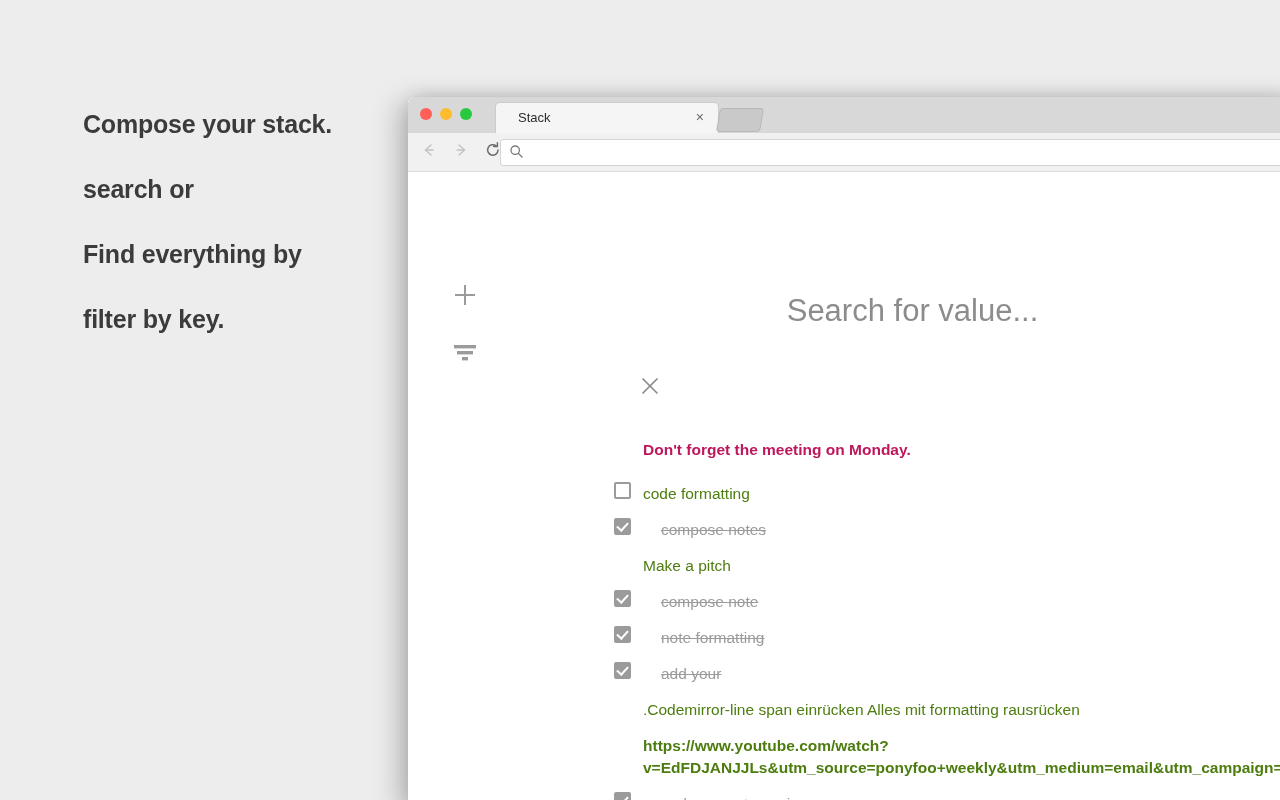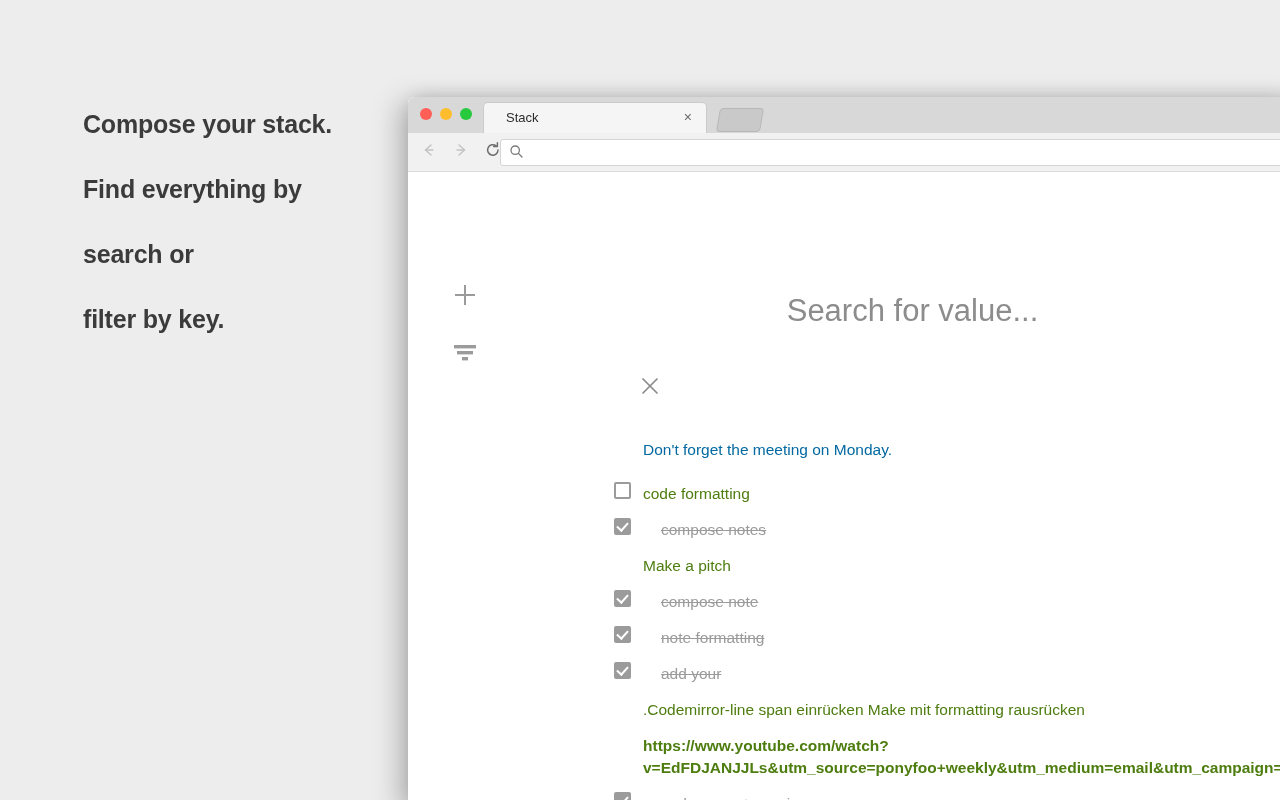--- a/index.html
+++ b/index.html
@@ -72,21 +72,21 @@
     width: 12px;
     height: 12px;
     border-radius: 50%;
   }
   .light.red    { background: #ff5f56; }
   .light.yellow { background: #ffbd2e; }
   .light.green  { background: #27c93f; }
 
   .tab {
     position: absolute;
-    left: 76px;
+    left: 88px;
     top: 6px;
     width: 222px;
     height: 30px;
     background: #f5f5f5;
     border-top-left-radius: 4px;
     border-top-right-radius: 4px;
     box-shadow: 0 0 0 1px rgba(0,0,0,0.06);
   }
   .tab-title {
     position: absolute;
@@ -244,43 +244,43 @@
   }
 
   .note-text {
     font-size: 15.5px;
     line-height: 36px;
     color: #4d7c0f;
     white-space: nowrap;
   }
   .note-text.wrap { white-space: normal; }
   .note-text.pink {
-    color: #0369a1;
-    font-weight: normal;
+    color: #be185d;
+    font-weight: bold;
   }
   .note-text.done {
     color: #9b9b9b;
     text-decoration: line-through;
     margin-left: 18px;
   }
   .note-text.bold { font-weight: bold; }
   .note-text.multi {
     line-height: 22px;
     padding: 7px 0;
   }
 </style>
 </head>
 <body>
 
 <div id="root">
 
   <div class="copy">
     <div class="copy-line">Compose your stack.</div>
+    <div class="copy-line">search or</div>
     <div class="copy-line">Find everything by</div>
-    <div class="copy-line">search or</div>
     <div class="copy-line">filter by key.</div>
   </div>
 
   <div class="browser">
 
     <div class="tabstrip">
       <div class="traffic">
         <span class="light red"></span>
         <span class="light yellow"></span>
         <span class="light green"></span>
@@ -362,21 +362,21 @@
           </div>
           <div class="note-row">
             <span class="cbox on"></span>
             <div class="note-text done">note formatting</div>
           </div>
           <div class="note-row">
             <span class="cbox on"></span>
             <div class="note-text done">add your</div>
           </div>
           <div class="note-row">
-            <div class="note-text">.Codemirror-line span einrücken Make mit formatting rausrücken</div>
+            <div class="note-text">.Codemirror-line span einrücken Alles mit formatting rausrücken</div>
           </div>
           <div class="note-row">
             <div class="note-text bold wrap multi">https://www.youtube.com/watch?v=EdFDJANJJLs&amp;utm_source=ponyfoo+weekly&amp;utm_medium=email&amp;utm_campaign=</div>
           </div>
           <div class="note-row">
             <span class="cbox on"></span>
             <div class="note-text done">anderes portmonai</div>
           </div>
         </div>
 

